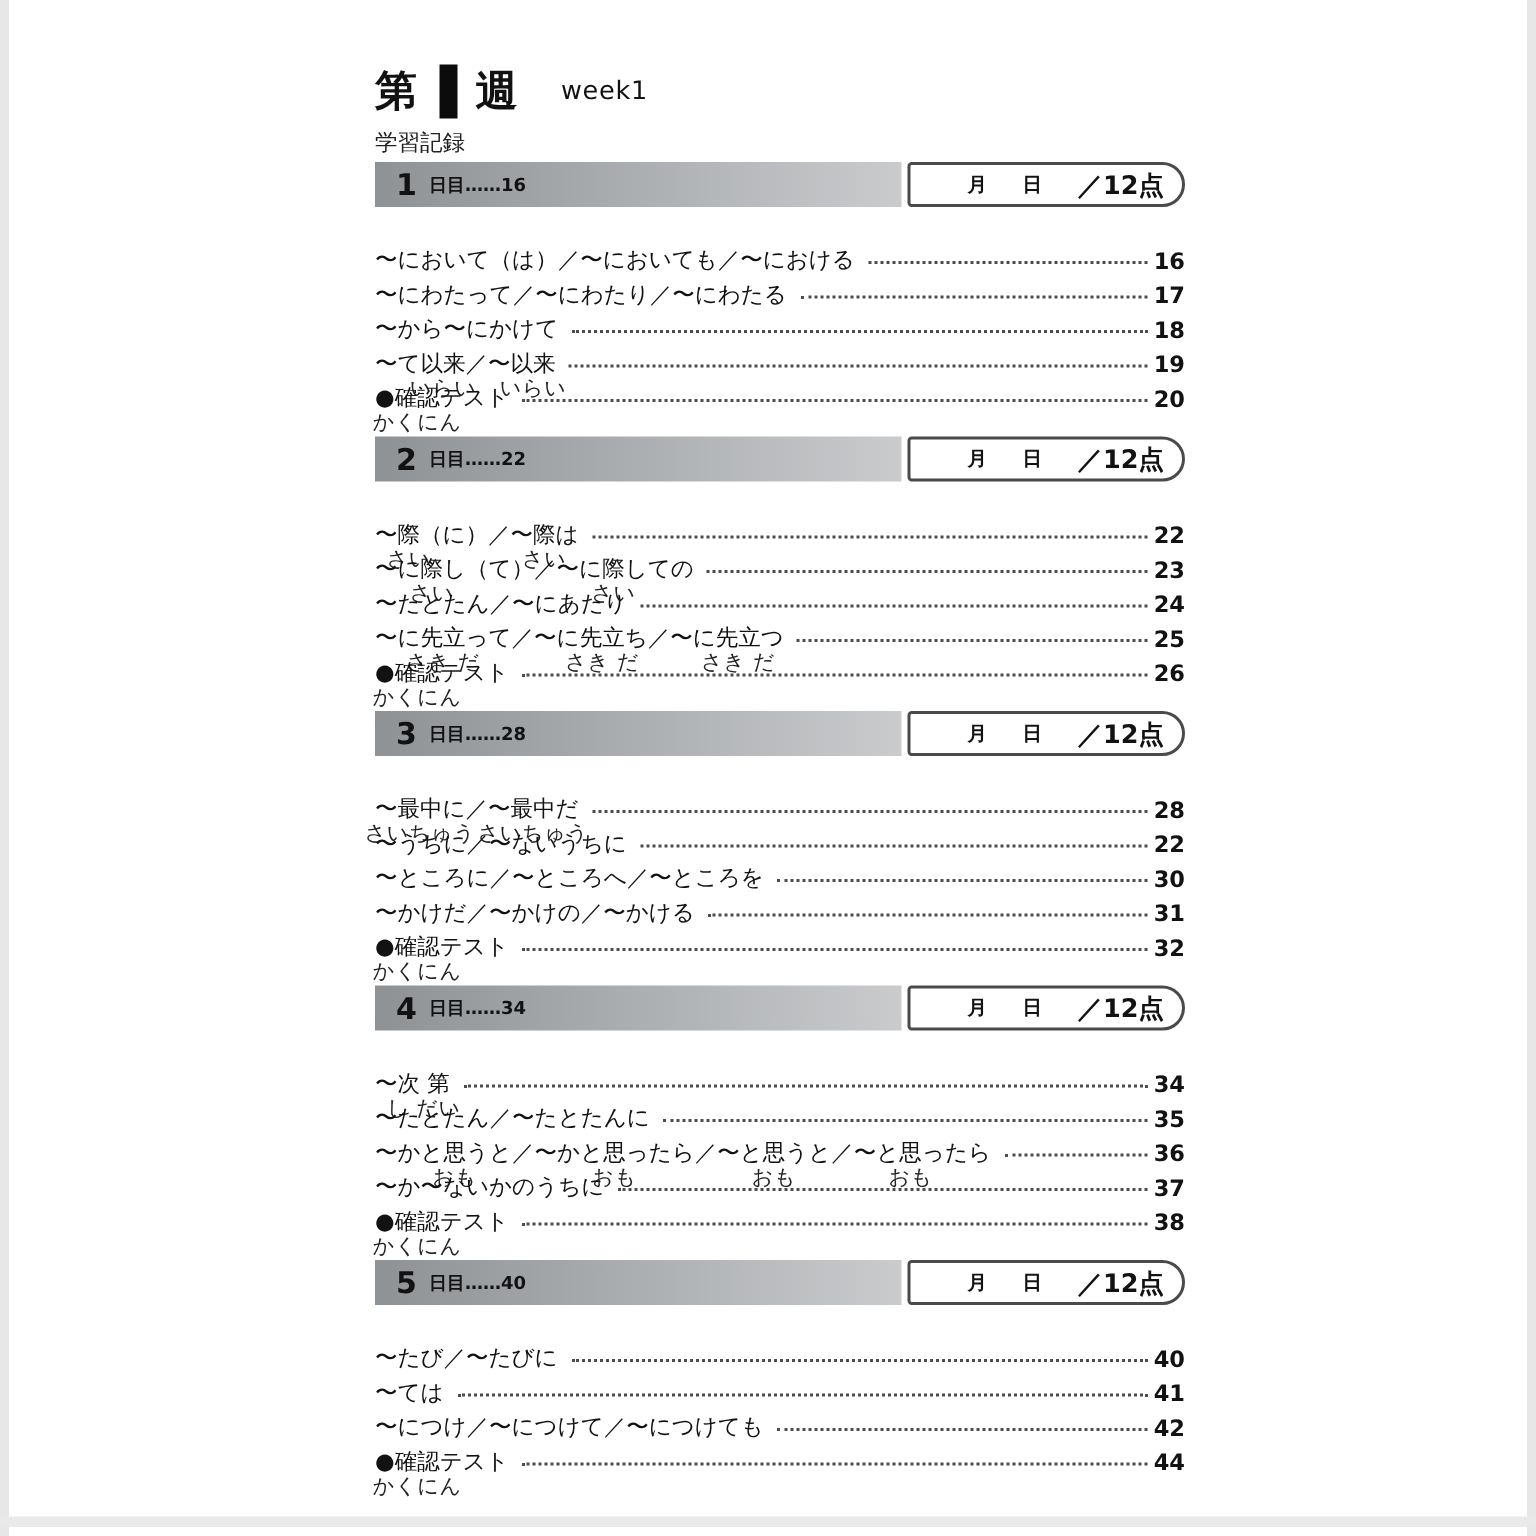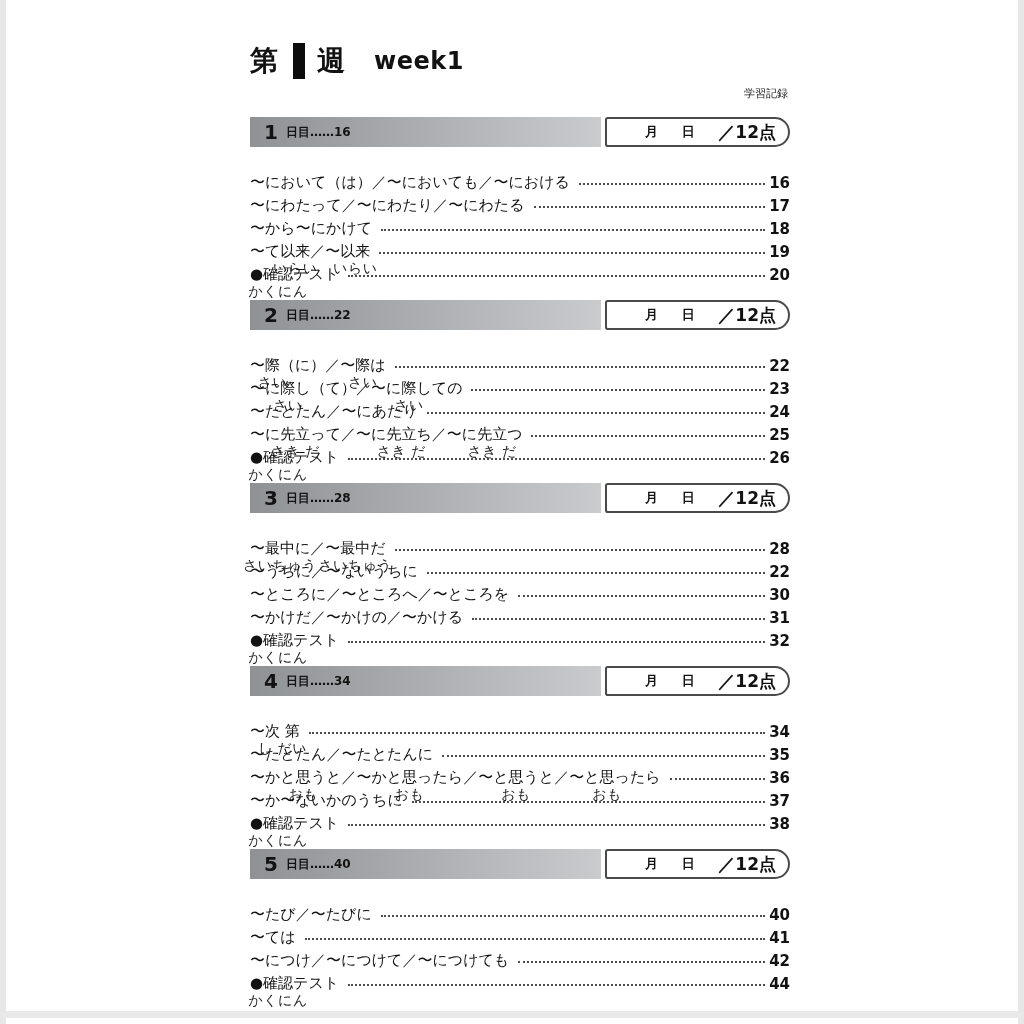--- a/index.html
+++ b/index.html
@@ -14,23 +14,23 @@
   .edge-left{position:absolute;left:0;top:0;width:6px;height:1024px;background:#e7e7e7;}
   .edge-right{position:absolute;right:0;top:0;width:6px;height:1024px;background:#e7e7e7;}
   .edge-bottom{position:absolute;left:0;bottom:6px;width:1024px;height:7px;background:#e9e9e9;}
 
   .page{position:absolute;left:250px;top:40px;width:540px;}
 
   
   .week-header{display:flex;align-items:center;height:42px;}
   .week-kanji{font-size:28px;font-weight:bold;letter-spacing:1px;}
   .black-bar{display:inline-block;width:12px;height:36px;background:#0c0c0c;margin:0 12px 0 14px;}
-  .week-en{font-size:24px;font-weight:bold;margin-left:28px;letter-spacing:.5px;}
-
-  .record-label{text-align:right;font-size:11px;margin:4px 2px 16px 0;color:#222;}
+  .week-en{font-size:17px;font-weight:normal;margin-left:28px;letter-spacing:.5px;}
+
+  .record-label{text-align:left;font-size:15px;margin:4px 2px 3px 0;color:#222;}
 
   
   .day{margin-bottom:14px;}
   .day-head{display:flex;align-items:stretch;}
   .day-bar{
     flex:1;height:30px;box-sizing:border-box;
     background:linear-gradient(to right,#8f9295,#c9cbcd);
     display:flex;align-items:center;padding-left:14px;
   }
   .day-num{font-size:20px;font-weight:bold;margin-right:8px;line-height:1;}

